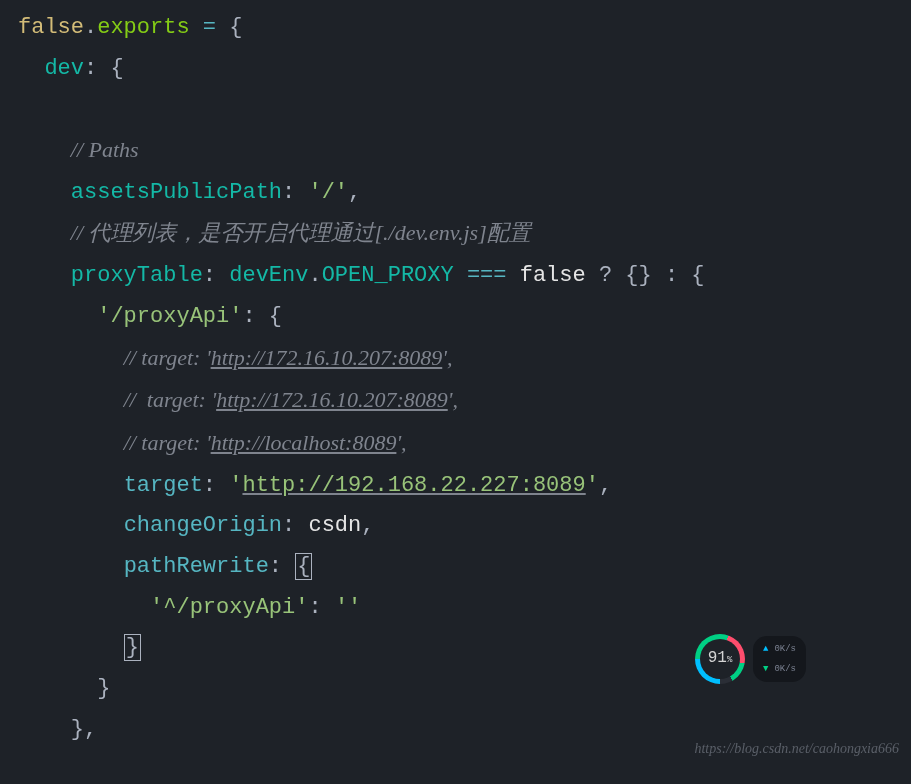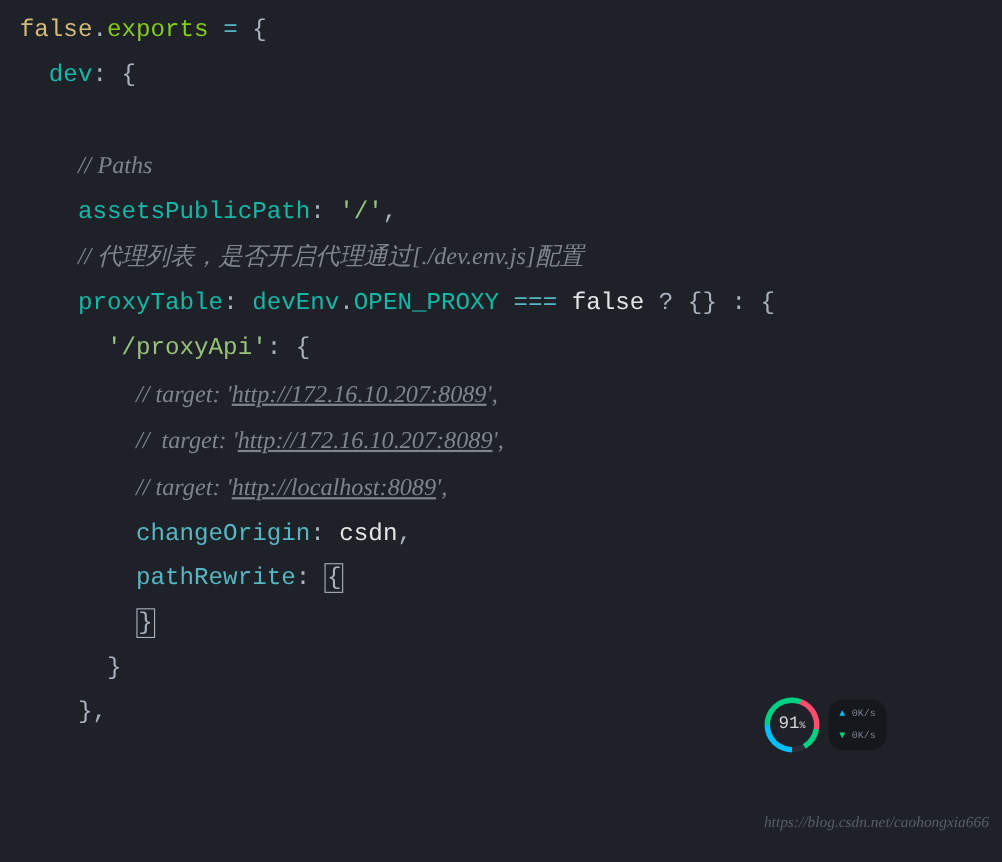--- a/index.html
+++ b/index.html
@@ -118,22 +118,24 @@
 <div class="line">  <span class="prop">dev</span><span class="punct">: </span><span class="punct">{</span></div>
 <div class="line"> </div>
 <div class="line">    <span class="comment">// Paths</span></div>
 <div class="line">    <span class="prop">assetsPublicPath</span><span class="punct">: </span><span class="string">'/'</span><span class="punct">,</span></div>
 <div class="line">    <span class="comment">// 代理列表，是否开启代理通过[./dev.env.js]配置</span></div>
 <div class="line">    <span class="prop">proxyTable</span><span class="punct">: </span><span class="prop">devEnv</span><span class="punct">.</span><span class="prop">OPEN_PROXY</span><span class="eq"> === </span><span class="bool">false</span><span class="punct"> ? {} : {</span></div>
 <div class="line">      <span class="string">'/proxyApi'</span><span class="punct">: </span><span class="punct">{</span></div>
 <div class="line">        <span class="comment">// target: '</span><span class="comment url-underline">http://172.16.10.207:8089</span><span class="comment">',</span></div>
 <div class="line">        <span class="comment">//  target: '</span><span class="comment url-underline">http://172.16.10.207:8089</span><span class="comment">',</span></div>
 <div class="line">        <span class="comment">// target: '</span><span class="comment url-underline">http://localhost:8089</span><span class="comment">',</span></div>
+<div class="line">        <span class="prop-sky">target</span><span class="punct">: </span><span class="string">'</span><span class="string url-underline">http://192.168.22.227:8089</span><span class="string">'</span><span class="punct">,</span></div>
 <div class="line">        <span class="prop-sky">changeOrigin</span><span class="punct">: </span><span class="bool">csdn</span><span class="punct">,</span></div>
 <div class="line">        <span class="prop-sky">pathRewrite</span><span class="punct">: </span><span class="punct cursor-box">{</span></div>
+<div class="line">          <span class="string">'^/proxyApi'</span><span class="punct">: </span><span class="string">''</span></div>
 <div class="line">        <span class="punct cursor-box">}</span></div>
 <div class="line">      <span class="punct">}</span></div>
 <div class="line">    <span class="punct">},</span></div>
 </div>
 
 <div class="widget">
   <div class="gauge">
     <div class="gauge-text"><span>91</span><span class="pct">%</span></div>
   </div>
   <div class="net-stats">

